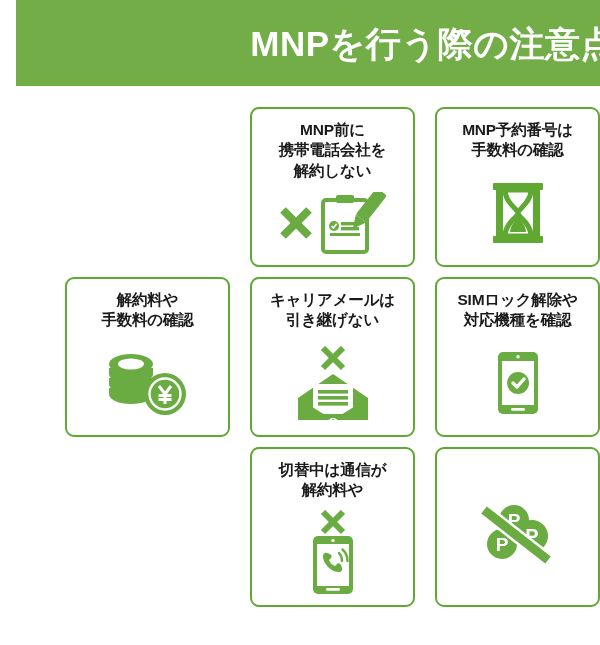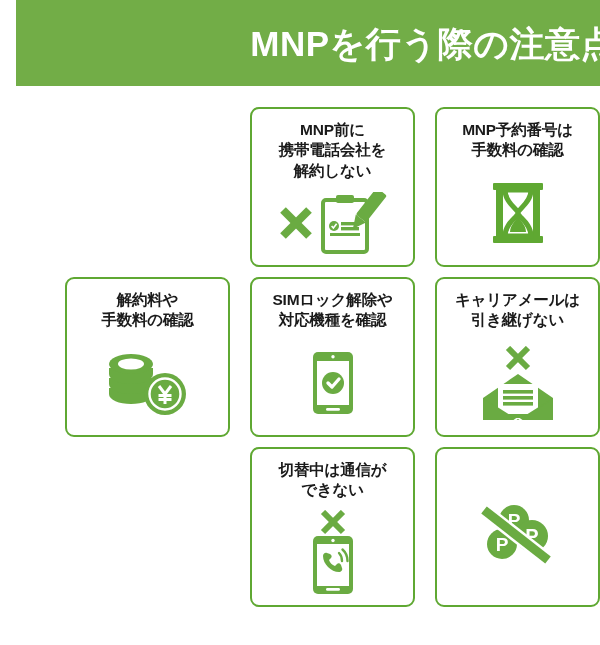--- a/index.html
+++ b/index.html
@@ -170,65 +170,65 @@
               <line x1="66" y1="36" x2="60" y2="44"></line>
               <line x1="60" y1="44" x2="60" y2="54"></line>
               <line x1="53.5" y1="45.5" x2="66.5" y2="45.5"></line>
               <line x1="53.5" y1="49.5" x2="66.5" y2="49.5"></line>
             </g>
           </svg>
         </div>
       </div>
 
       <div class="card">
+        <div class="card-text">キャリアメールは
+引き継げない</div>
+        <div class="card-icon">
+          <svg width="78" height="74" viewBox="0 0 78 74" aria-hidden="true">
+            <g stroke="#6aab42" stroke-width="6" stroke-linecap="butt">
+              <line x1="29" y1="2" x2="49" y2="22"></line>
+              <line x1="49" y1="2" x2="29" y2="22"></line>
+            </g>
+
+            <polygon points="39,28 74,52 74,72 4,72 4,52" fill="#6aab42"></polygon>
+
+            <rect x="19" y="38" width="40" height="30" fill="#ffffff"></rect>
+            <g fill="#6aab42">
+              <rect x="24" y="44" width="30" height="3.6"></rect>
+              <rect x="24" y="50" width="30" height="3.6"></rect>
+              <rect x="24" y="56" width="30" height="3.6"></rect>
+            </g>
+
+            <polygon points="4,52 39,74 74,52 74,73 4,73" fill="#6aab42"></polygon>
+            <polygon points="4,53 39,76 74,53 74,74 4,74" fill="#6aab42"></polygon>
+          </svg>
+        </div>
+      </div>
+
+      <div class="card">
         <div class="card-text">SIMロック解除や
 対応機種を確認</div>
         <div class="card-icon">
           <svg width="44" height="66" viewBox="0 0 44 66" aria-hidden="true">
             <rect x="2" y="2" width="40" height="62" rx="5" fill="#6aab42"></rect>
             <rect x="6" y="11" width="32" height="44" fill="#ffffff"></rect>
             <circle cx="22" cy="6.8" r="1.7" fill="#ffffff"></circle>
             <rect x="15" y="58" width="14" height="2.8" rx="1.4" fill="#ffffff"></rect>
             <circle cx="22" cy="33" r="11" fill="#6aab42"></circle>
             <polyline points="17,33 21,37 28,29" fill="none" stroke="#ffffff" stroke-width="3.4" stroke-linecap="round" stroke-linejoin="round"></polyline>
           </svg>
         </div>
       </div>
-
-      <div class="card">
-        <div class="card-text">キャリアメールは
-引き継げない</div>
-        <div class="card-icon">
-          <svg width="78" height="74" viewBox="0 0 78 74" aria-hidden="true">
-            <g stroke="#6aab42" stroke-width="6" stroke-linecap="butt">
-              <line x1="29" y1="2" x2="49" y2="22"></line>
-              <line x1="49" y1="2" x2="29" y2="22"></line>
-            </g>
-
-            <polygon points="39,28 74,52 74,72 4,72 4,52" fill="#6aab42"></polygon>
-
-            <rect x="19" y="38" width="40" height="30" fill="#ffffff"></rect>
-            <g fill="#6aab42">
-              <rect x="24" y="44" width="30" height="3.6"></rect>
-              <rect x="24" y="50" width="30" height="3.6"></rect>
-              <rect x="24" y="56" width="30" height="3.6"></rect>
-            </g>
-
-            <polygon points="4,52 39,74 74,52 74,73 4,73" fill="#6aab42"></polygon>
-            <polygon points="4,53 39,76 74,53 74,74 4,74" fill="#6aab42"></polygon>
-          </svg>
-        </div>
-      </div>
     </div>
 
     <div class="row">
 
       <div class="card">
         <div class="card-text">切替中は通信が
-できない</div>
+解約料や</div>
         <div class="card-icon">
           <svg width="46" height="86" viewBox="0 0 46 86" aria-hidden="true">
             <g stroke="#6aab42" stroke-width="6" stroke-linecap="butt">
               <line x1="13" y1="2" x2="33" y2="22"></line>
               <line x1="33" y1="2" x2="13" y2="22"></line>
             </g>
             <rect x="3" y="26" width="40" height="58" rx="5" fill="#6aab42"></rect>
             <rect x="7" y="34" width="32" height="42" fill="#ffffff"></rect>
             <circle cx="23" cy="30.5" r="1.7" fill="#ffffff"></circle>
             <rect x="16" y="78" width="14" height="2.8" rx="1.4" fill="#ffffff"></rect>

